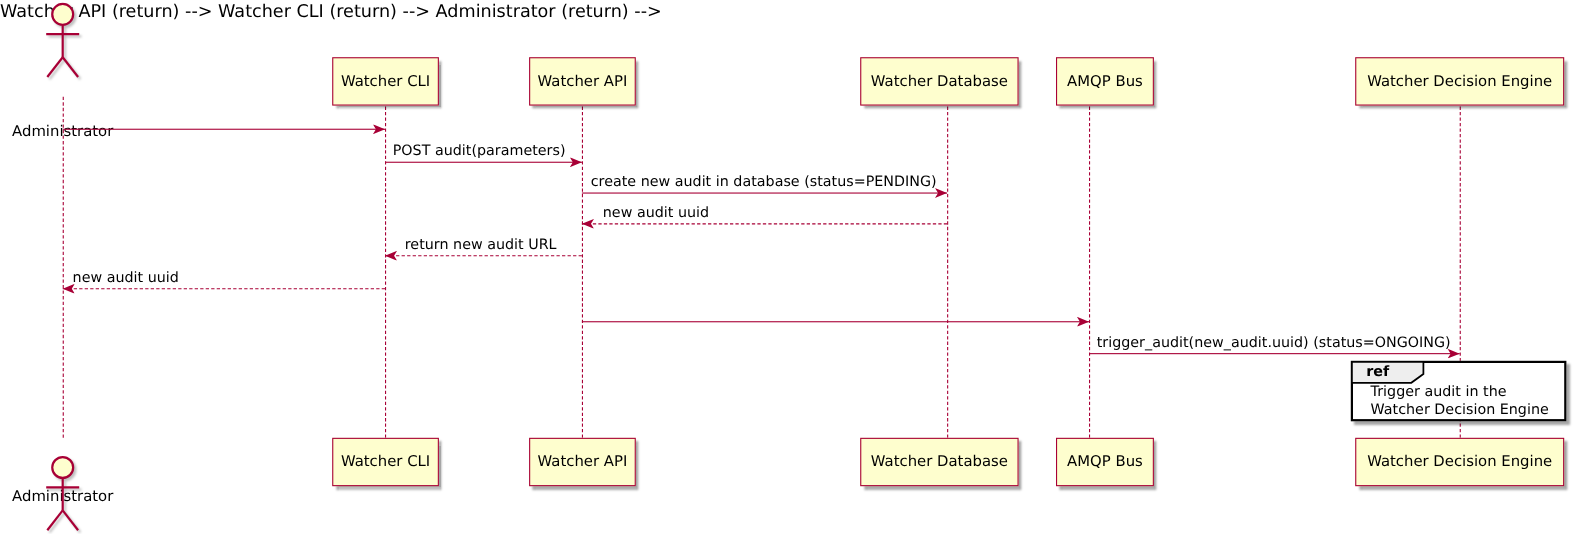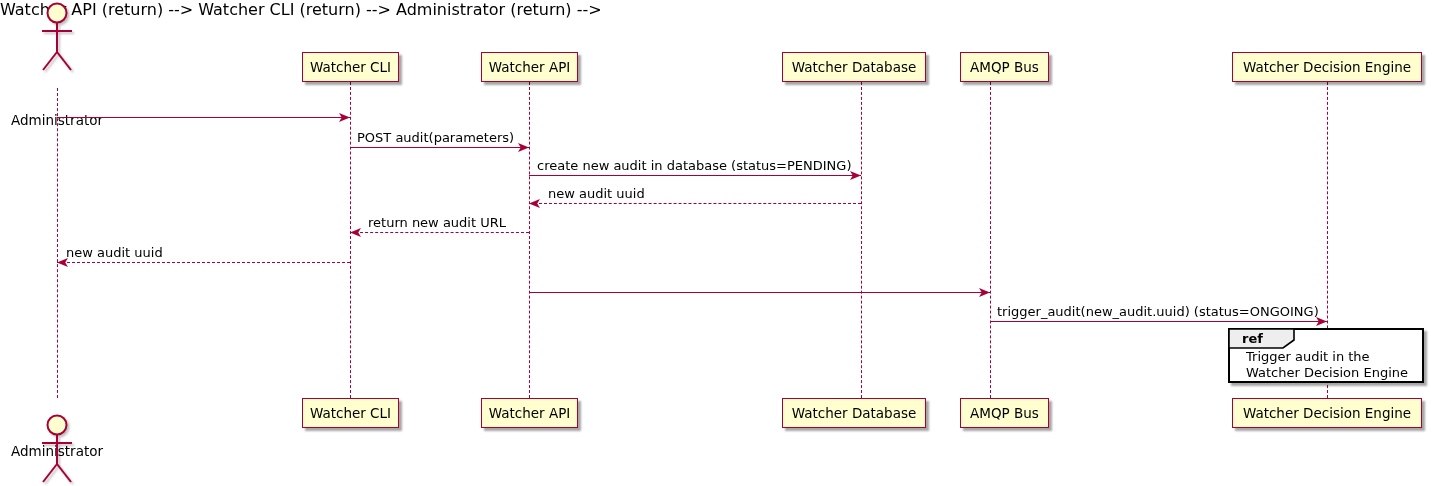--- a/index.html
+++ b/index.html
@@ -3,21 +3,21 @@
 <meta charset="utf-8">
 <style>
   html,body { margin:0; padding:0; background:#ffffff; }
   .stage {
     position:relative; width:1434px; height:486px;
     background:#ffffff; overflow:hidden;
     font-family:"DejaVu Sans", sans-serif; color:#000;
   }
   
   .pbox {
-    position:absolute; box-sizing:border-box; height:30px;
+    position:absolute; box-sizing:border-box; height:44px;
     background:#FEFECE; border:1.8px solid #A80036;
     box-shadow:3px 3px 2px rgba(0,0,0,0.35);
     display:flex; align-items:center; justify-content:center;
     font-size:13.5px; white-space:nowrap; z-index:3;
   }
   .pbox-top { top:52px; }
   .pbox-bottom { top:398px; }
   .p-cli  { left:302px;  width:97px; }
   .p-api  { left:481px;  width:97px; }
   .p-db   { left:782px;  width:144px;text-align:center; }

